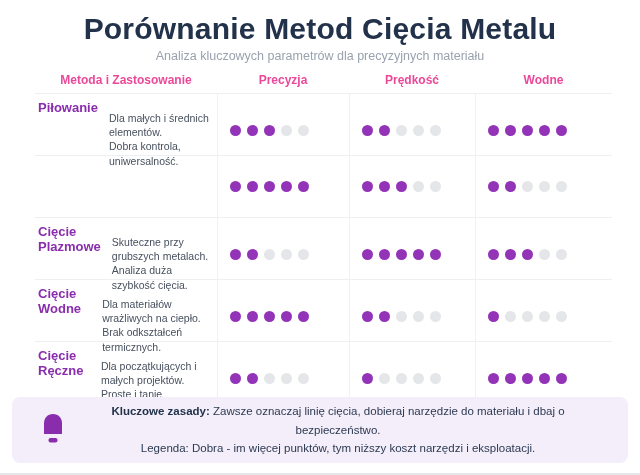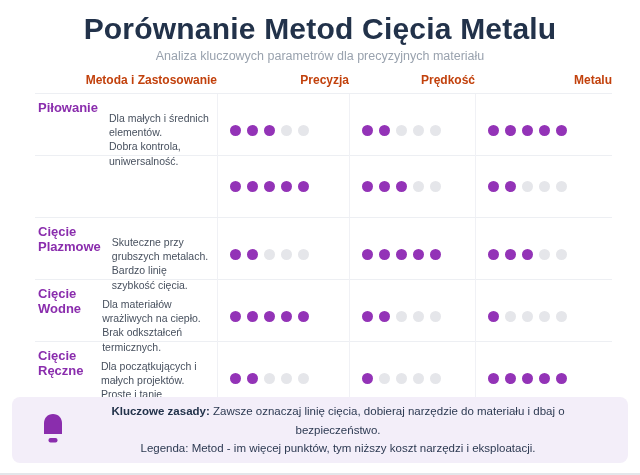--- a/index.html
+++ b/index.html
@@ -5,21 +5,21 @@
   * { margin:0; padding:0; box-sizing:border-box; }
   body { font-family: "Liberation Sans", "DejaVu Sans", sans-serif; background:#fff; }
   .page { width:640px; height:475px; background:#ffffff; position:relative; overflow:hidden; border-bottom:2px solid #e3e6ea; }
 
   .title { text-align:center; margin-top:12px; font-size:30px; font-weight:700; color:#22324a; letter-spacing:0.2px; }
   .subtitle { text-align:center; margin-top:3px; font-size:12.5px; color:#99a2ae; }
 
   .table { width:577px; margin:10px 0 0 35px; }
   .thead, .row { display:grid; grid-template-columns:182px 132px 126px 137px; }
   .thead { padding-bottom:6px; }
-  .th { font-size:12px; font-weight:700; color:#c2410c; text-align:right; }
+  .th { font-size:12px; font-weight:700; color:#ec4899; text-align:center; }
   .row { height:62px; border-top:1px solid #edeff3; }
   .row:last-child { border-bottom:1px solid #737373; }
 
   .method-cell { padding:6px 8px 0 3px; display:flex; flex-direction:row; }
   .method-name { font-size:13px; font-weight:700; color:#8a2dad; }
   .method-desc { margin-top:11px; font-size:10.5px; line-height:1.35; color:#47505e;margin-left:11px; }
 
   .rating-cell { border-left:1px solid #f0f1f5; display:flex; align-items:center; padding-left:12px; gap:6px; }
   .dot { width:11px; height:11px; border-radius:50%; background:#e5e6ea; display:inline-block; }
   .dot.filled { background:#9333b7; }
@@ -35,21 +35,21 @@
 <div class="page">
 
   <h1 class="title">Porównanie Metod Cięcia Metalu</h1>
   <div class="subtitle">Analiza kluczowych parametrów dla precyzyjnych materiału</div>
 
   <div class="table">
     <div class="thead">
       <div class="th">Metoda i Zastosowanie</div>
       <div class="th">Precyzja</div>
       <div class="th">Prędkość</div>
-      <div class="th">Metalu</div>
+      <div class="th">Wodne</div>
     </div>
 
     <div class="row">
       <div class="method-cell">
         <div class="method-name">Piłowanie</div>
         <div class="method-desc">
           <span>Dla małych i średnich elementów.</span><br>
           <span>Dobra kontrola, uniwersalność.</span>
         </div>
       </div>
@@ -100,21 +100,21 @@
           <span class="dot"></span>
           <span class="dot"></span>
         </div>
     </div>
 
     <div class="row">
       <div class="method-cell">
         <div class="method-name">Cięcie Plazmowe</div>
         <div class="method-desc">
           <span>Skuteczne przy grubszych metalach.</span><br>
-          <span>Bardzo linię szybkość cięcia.</span>
+          <span>Analiza duża szybkość cięcia.</span>
         </div>
       </div>
       <div class="rating-cell">
           <span class="dot filled"></span>
           <span class="dot filled"></span>
           <span class="dot"></span>
           <span class="dot"></span>
           <span class="dot"></span>
         </div>
       <div class="rating-cell">
@@ -198,17 +198,17 @@
 
   <div class="note">
     <span class="bell">
       <svg width="22" height="31" viewBox="0 0 22 31" xmlns="http://www.w3.org/2000/svg">
         <path d="M11 1 C16.5 1 20 5.2 20 10.2 L20 21 L2 21 L2 10.2 C2 5.2 5.5 1 11 1 Z" fill="#8a2dad"></path>
         <rect x="6.5" y="25" width="9" height="4.5" rx="2" fill="#8a2dad"></rect>
       </svg>
     </span>
     <div class="note-text">
       <span class="note-bold">Kluczowe zasady:</span><span> Zawsze oznaczaj linię cięcia, dobieraj narzędzie do materiału i dbaj o bezpieczeństwo.</span><br>
-      <span>Legenda: Metod - im więcej punktów, tym niższy koszt narzędzi i eksploatacji.</span>
+      <span>Legenda: Dobra - im więcej punktów, tym niższy koszt narzędzi i eksploatacji.</span>
     </div>
   </div>
 
 </div>
 
 </body></html>

